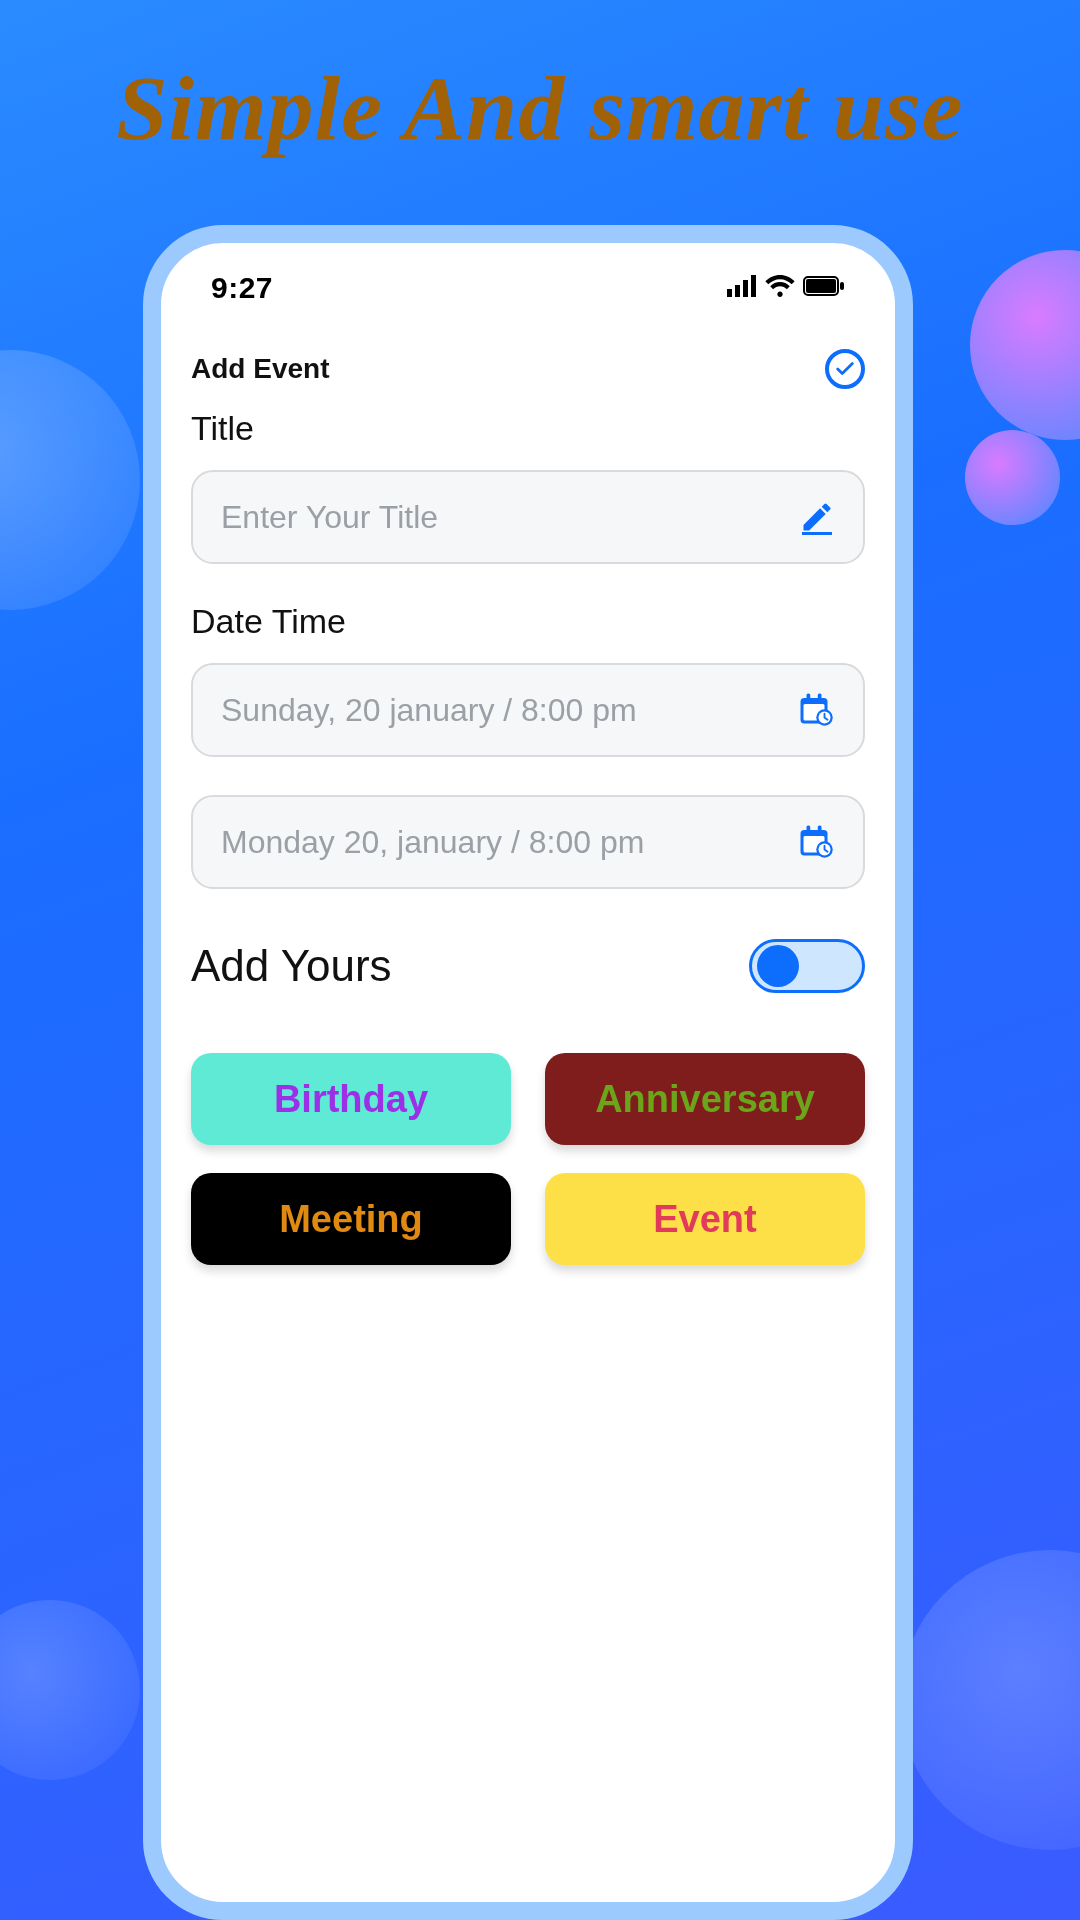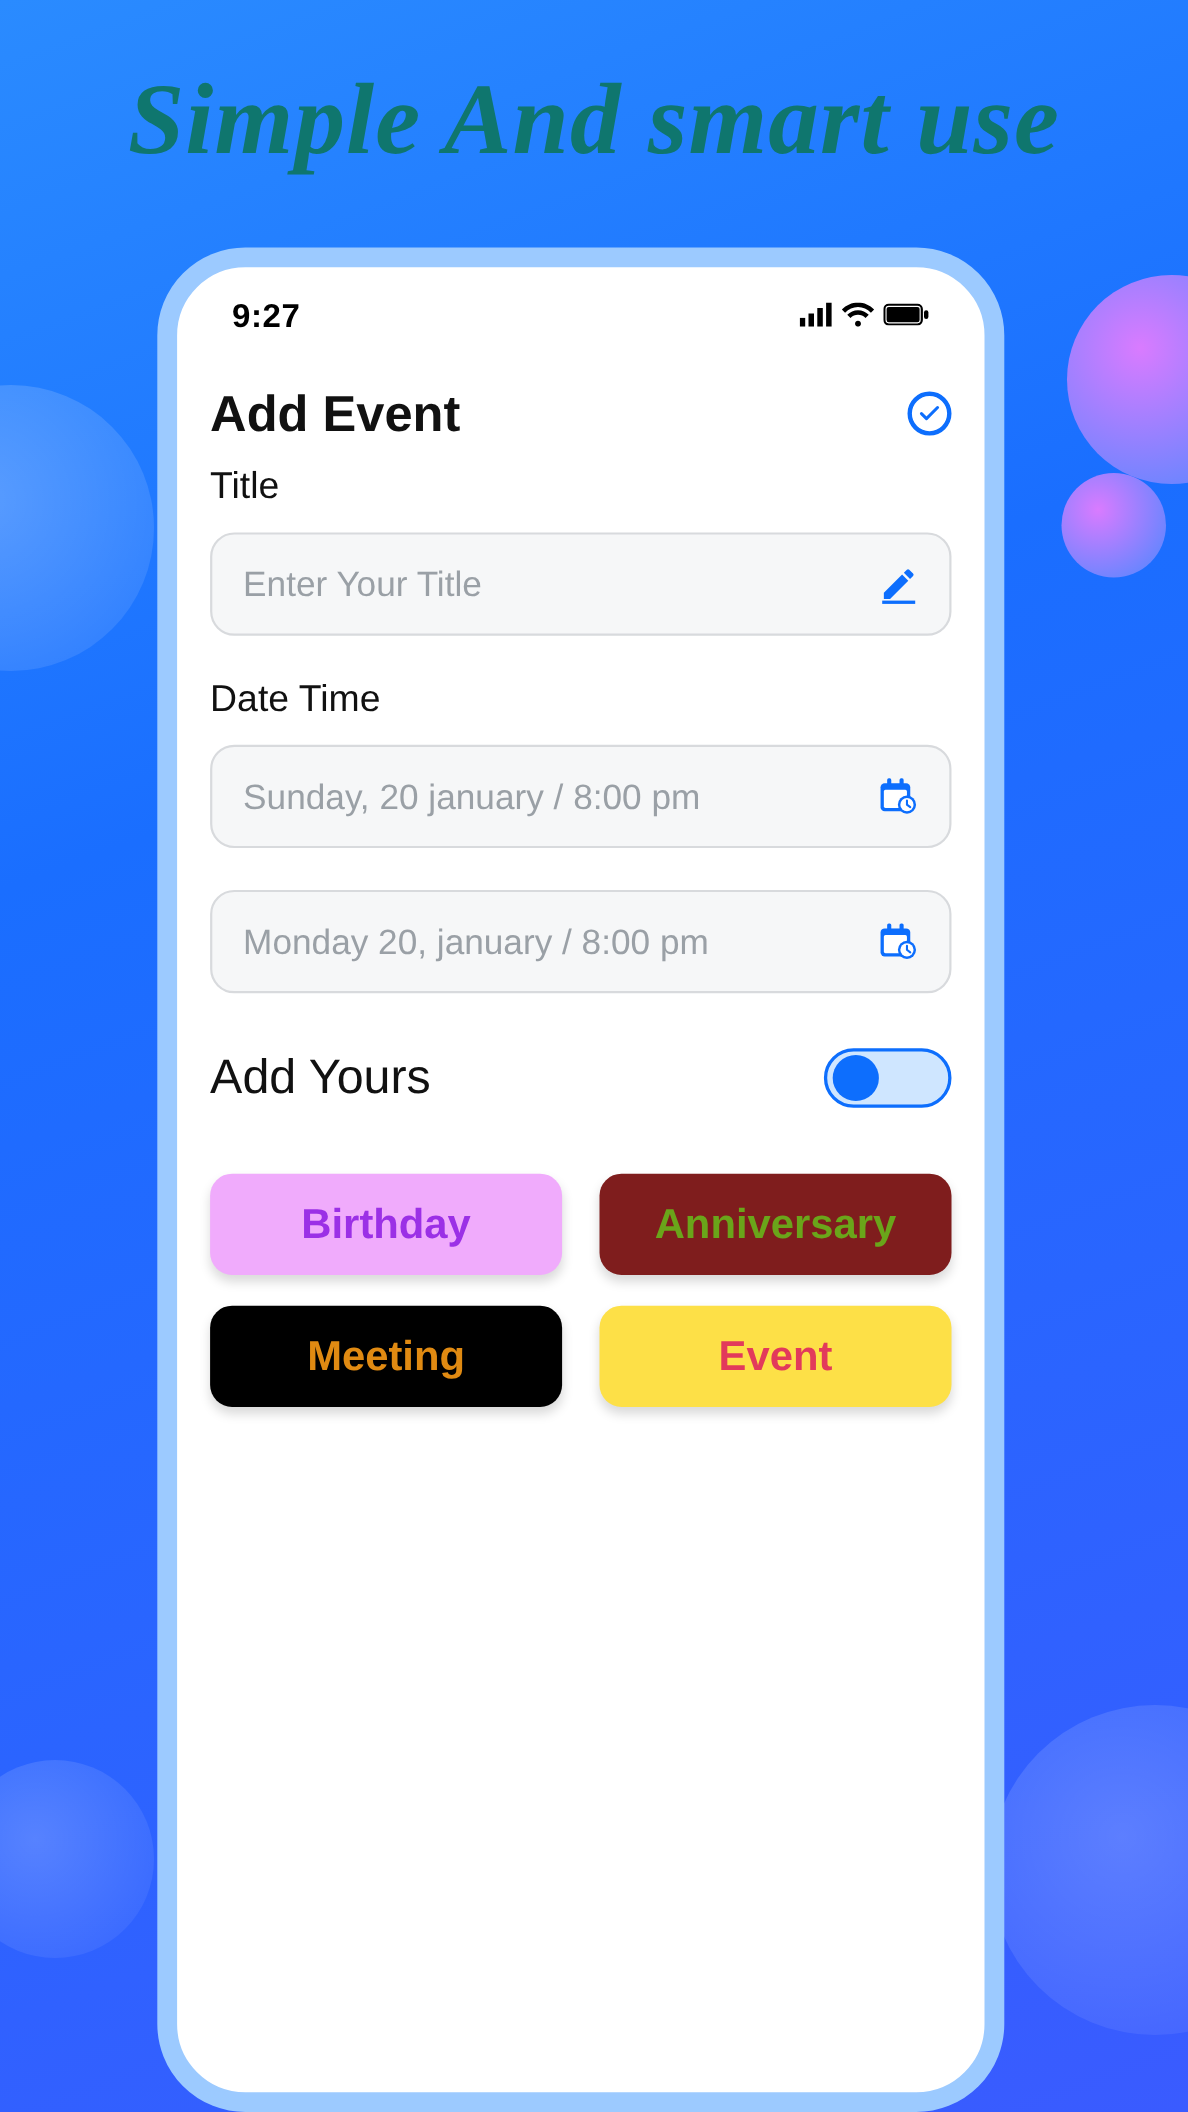--- a/index.html
+++ b/index.html
@@ -17,21 +17,21 @@
               background: radial-gradient(circle at 40% 40%, rgba(255,255,255,0.2), rgba(255,255,255,0.02)); }
   .bubble-3 { width: 300px; height: 300px; top: 1550px; right: -120px;
               background: radial-gradient(circle at 40% 40%, rgba(255,255,255,0.2), rgba(255,255,255,0.02)); }
   .bubble-pink-1 { width: 190px; height: 190px; top: 250px; right: -80px;
               background: radial-gradient(circle at 35% 35%, #d97bff, #4a88ff); }
   .bubble-pink-2 { width: 95px; height: 95px; top: 430px; right: 20px;
               background: radial-gradient(circle at 35% 35%, #d97bff, #4a88ff); }
 
   .hero-title {
     position: absolute; top: 55px; left: 0; right: 0;
-    text-align: center; color: #0f766e;
+    text-align: center; color: #a16207;
     font-family: "Brush Script MT", "Segoe Script", cursive;
     font-size: 92px; font-style: italic; font-weight: 600;
     letter-spacing: 1px;
   }
 
   .phone {
     position: absolute; top: 225px; left: 143px;
     width: 770px; height: 1695px;
     background: #fff;
     border: 18px solid #9ccaff;
@@ -41,21 +41,21 @@
   .phone-inner { padding: 20px 30px 0 30px; height: 100%; }
 
   .status-bar {
     display: flex; justify-content: space-between; align-items: center;
     padding: 4px 20px 0 20px; height: 46px;
   }
   .status-time { font-weight: 700; font-size: 30px; letter-spacing: 0.5px; color:#000; }
   .status-icons { display: flex; align-items: center; gap: 8px; }
 
   .screen-title {
-    font-size: 46px; font-weight: 700; color: #111;
+    font-size: 28px; font-weight: 700; color: #111;
     margin: 40px 0 20px 0;
     display:flex; justify-content:space-between; align-items:center;
   }
   .check-circle {
     width: 40px; height: 40px; border: 4px solid #0d6efd; border-radius: 50%;
     display:flex; align-items:center; justify-content:center; color:#0d6efd;
   }
   .check-circle svg { width: 22px; height: 22px; }
 
   .field-label { font-size: 34px; font-weight: 500; color: #111; margin: 18px 0 22px 0; }
@@ -93,21 +93,21 @@
   .cat-grid {
     display:grid; grid-template-columns: 1fr 1fr;
     gap: 28px 34px;
   }
   .cat-btn {
     height: 92px; border-radius: 20px;
     display:flex; align-items:center; justify-content:center;
     font-size: 38px; font-weight: 600;
     box-shadow: 0 6px 10px rgba(0,0,0,0.15);
   }
-  .cat-birthday    { background:#f0abfc; color:#9b30e6; }
+  .cat-birthday    { background:#5eead4; color:#9b30e6; }
   .cat-anniversary { background:#7f1d1d; color:#6aa51a; }
   .cat-meeting     { background:#000000; color:#e08a12; }
   .cat-event       { background:#fde047; color:#e23a5b; }
 </style>
 </head>
 <body>
 
 <div class="bubble bubble-1"></div>
 <div class="bubble bubble-2"></div>
 <div class="bubble bubble-3"></div>

